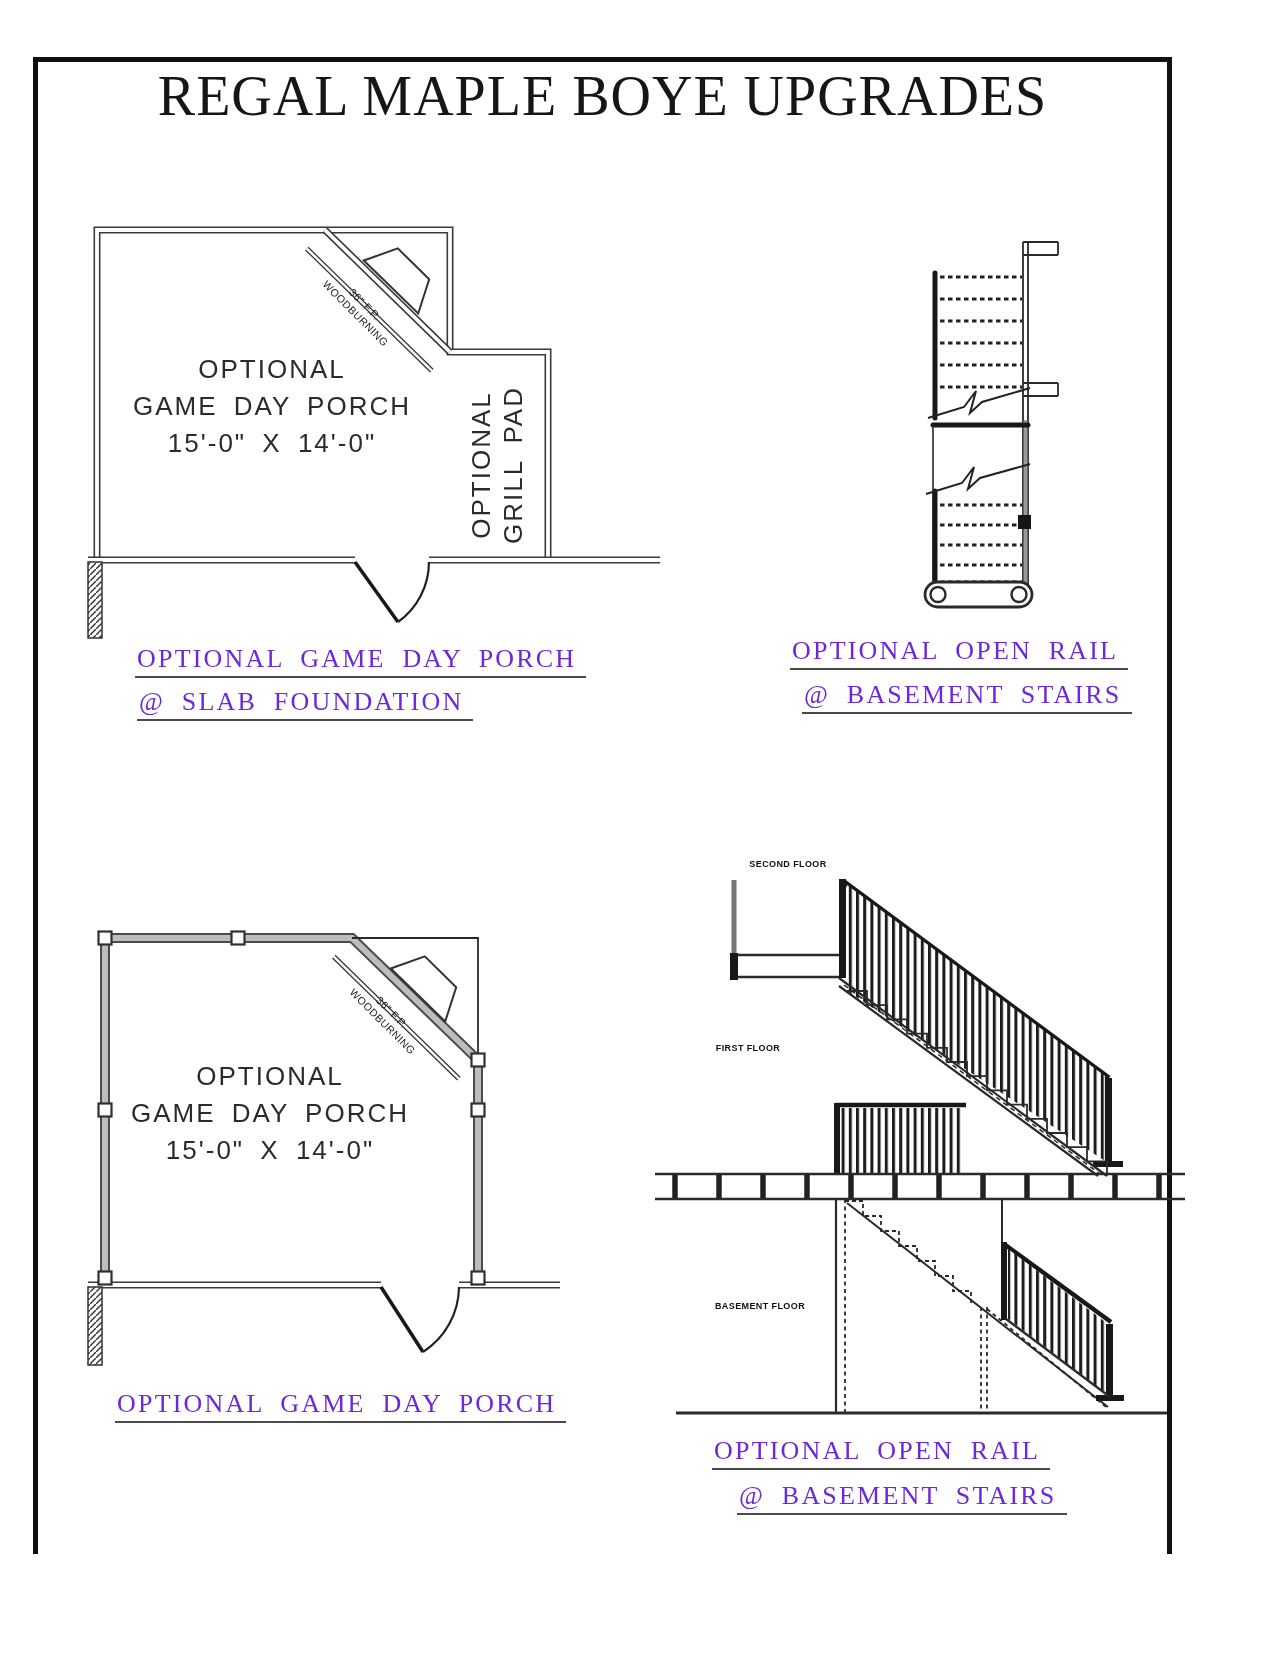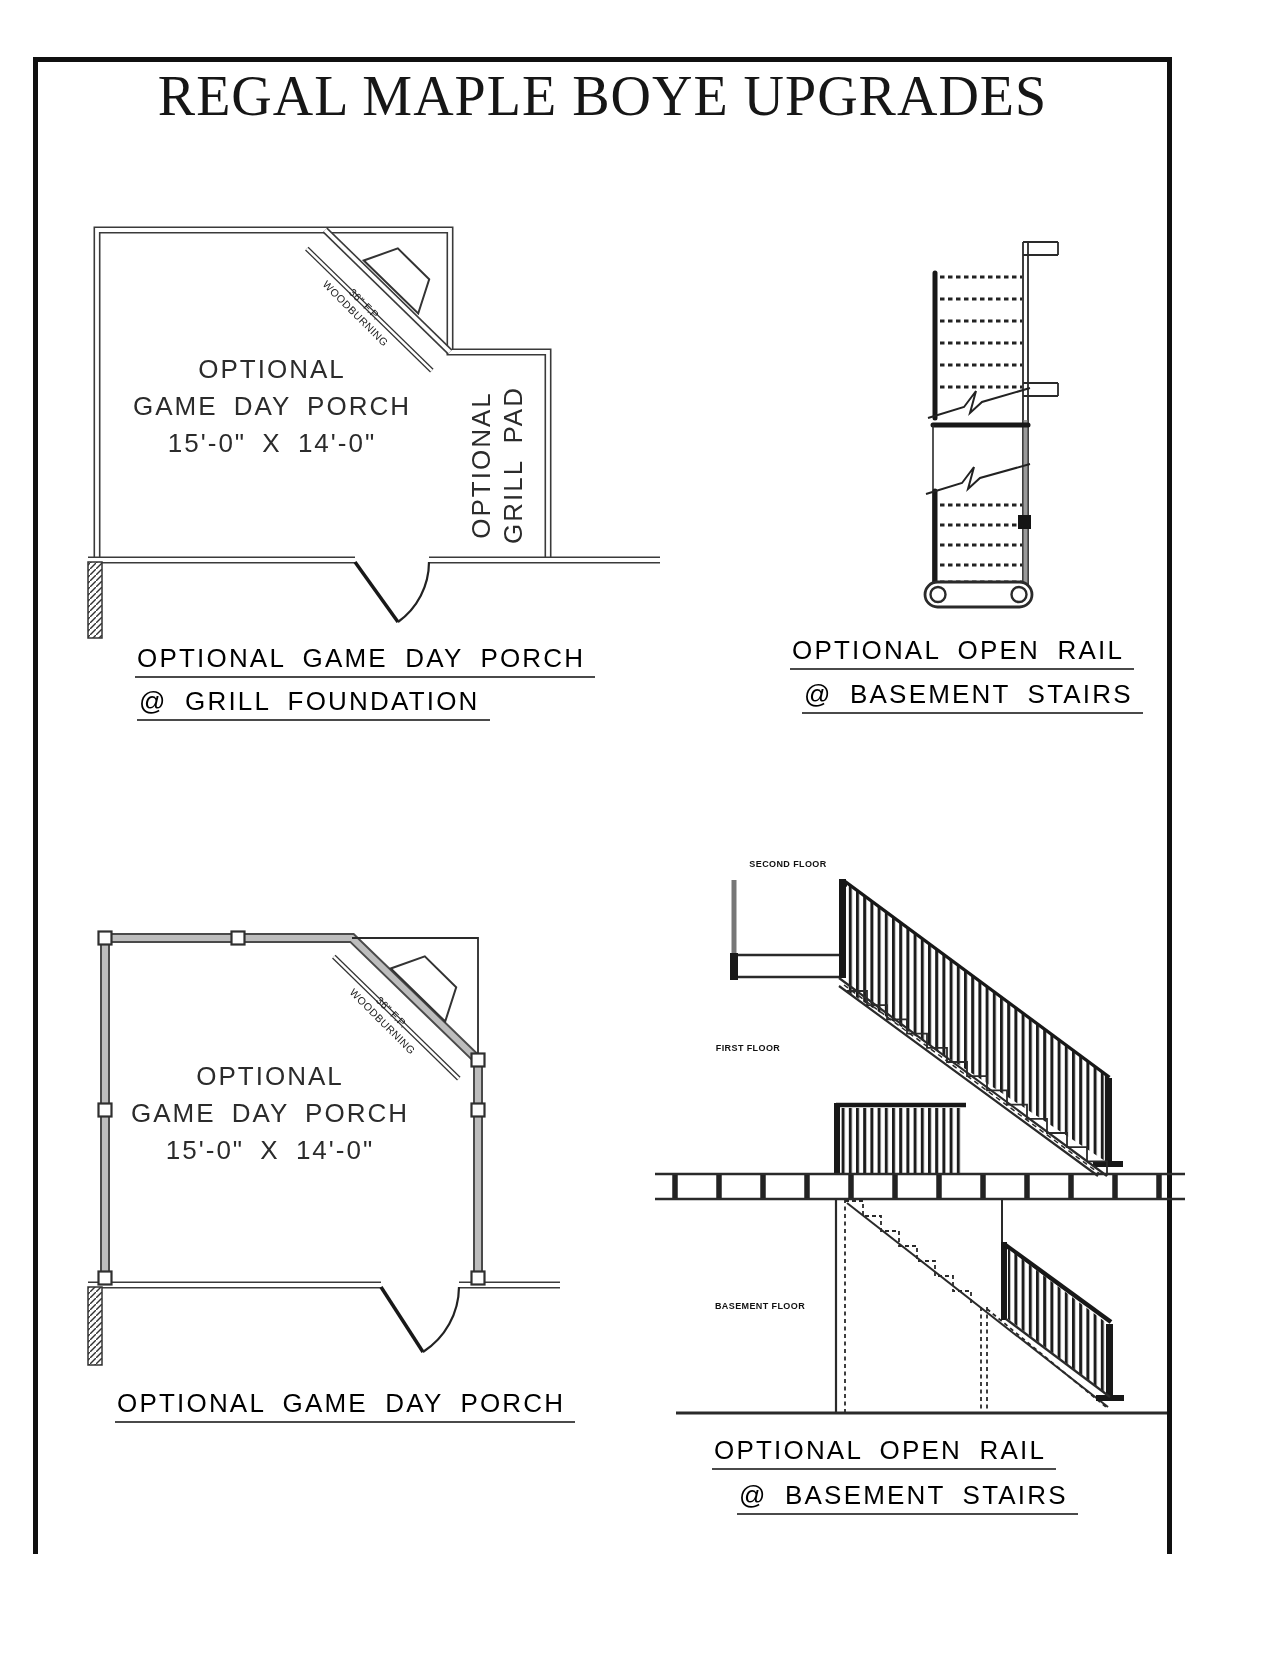--- a/index.html
+++ b/index.html
@@ -4,22 +4,22 @@
 <style>
   html,body{margin:0;padding:0;background:#fff;}
   .page{position:relative;width:1280px;height:1554px;background:#fff;overflow:hidden;
         font-family:"Liberation Sans",sans-serif;}
   .frame{position:absolute;left:33px;top:57px;width:1139px;height:1541px;
          box-sizing:border-box;border:5px solid #101010;}
   .title{position:absolute;left:33px;top:64px;width:1139px;text-align:center;
          font-family:"Liberation Serif",serif;font-size:56px;letter-spacing:1px;
          color:#161616;white-space:nowrap;}
   .fig{position:absolute;}
-  .cap{position:absolute;font-family:Liberation Sans, sans-serif;font-size:26px;
-       letter-spacing:2.2px;word-spacing:8px;color:#000000;white-space:nowrap;
+  .cap{position:absolute;font-family:Liberation Serif, serif;font-size:26px;
+       letter-spacing:2.2px;word-spacing:8px;color:#6d28d9;white-space:nowrap;
        border-bottom:2.5px solid #4a4a4a;padding:0 10px 4px 2px;line-height:1.05;}
   
   .w7{stroke:#3a3a3a;stroke-width:7;fill:none}
   .w3{stroke:#ffffff;stroke-width:3.8;fill:none}
   .wd{stroke:#4a4a4a;stroke-width:10;fill:none}
   .wdc{stroke:#bdbdbd;stroke-width:6;fill:none}
   .ln{stroke:#2a2a2a;fill:none}
   .dark{fill:#181818}
   svg text{font-family:"Liberation Sans",sans-serif;fill:#2b2b2b}
   .cad{font-size:26px;letter-spacing:2px;word-spacing:7px}
@@ -66,21 +66,21 @@
       <text class="cad" text-anchor="middle" x="212" y="163">OPTIONAL</text>
       <text class="cad" text-anchor="middle" x="212" y="200">GAME DAY PORCH</text>
       <text class="cad" text-anchor="middle" x="212" y="237">15'-0" X 14'-0"</text>
     </g>
     <g transform="translate(430,250) rotate(-90)">
       <text class="cad" text-anchor="middle" x="0" y="0">OPTIONAL</text>
       <text class="cad" text-anchor="middle" x="0" y="32">GRILL PAD</text>
     </g>
   </svg>
   <div class="cap" style="left:135px;top:645px">OPTIONAL GAME DAY PORCH</div>
-  <div class="cap" style="left:137px;top:688px">@ GRILL FOUNDATION</div>
+  <div class="cap" style="left:137px;top:688px">@ SLAB FOUNDATION</div>
 
   <svg class="fig" style="left:860px;top:225px" width="220" height="400" viewBox="0 0 220 400">
     <g>
       <path class="ln" stroke-width="1.8" d="M163,17 L163,375 M168,17 L168,375"></path>
       <rect x="163.6" y="195" width="3.8" height="178" fill="#9a9a9a"></rect>
       <path class="ln" stroke-width="1.8" d="M163,17 H198 M163,30 H198 M198,17 V30"></path>
       <path class="ln" stroke-width="1.8" d="M163,158 H198 M163,171 H198 M198,158 V171"></path>
     </g>
     <g stroke-linecap="round">
       <path d="M75,48 V193" stroke="#181818" stroke-width="5" fill="none"></path>

